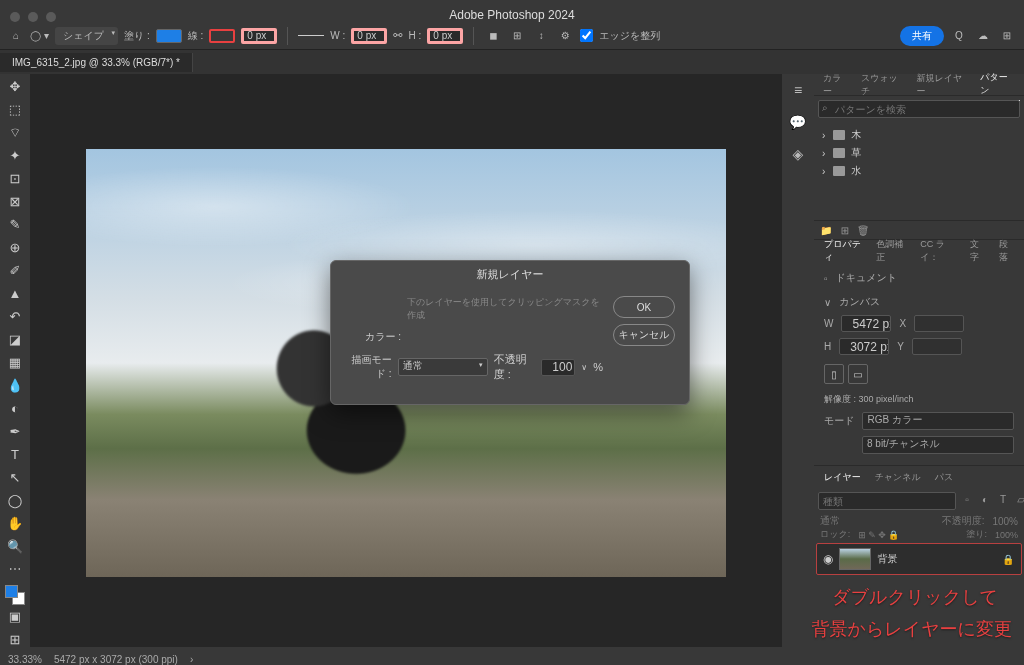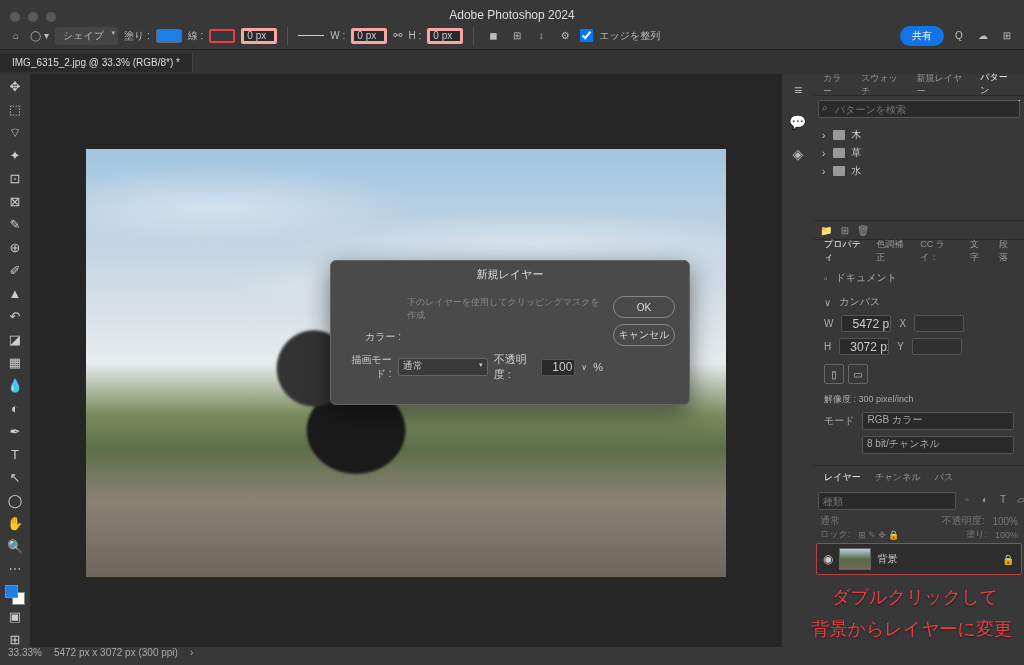--- a/index.html
+++ b/index.html
@@ -51,21 +51,21 @@
 .prop-input{background:#2a2a2a;border:1px solid #555;width:50px;height:17px;border-radius:2px;padding-left:10px;color:#ccc;font-size:12px}
 .prop-input.dim{background:#303030;color:#666}
 .mode-dd{background:#2a2a2a;border:1px solid #555;height:18px;flex:1;border-radius:2px;padding-left:4px;font-size:10px}
 .icon-row{display:flex;gap:4px;margin:6px 0}
 .icon-row .sq{width:20px;height:20px;border:1px solid #666;border-radius:2px;display:flex;align-items:center;justify-content:center}
 .layer-panel{border-top:1px solid #2a2a2a;margin-top:auto}
 .layer-row{display:flex;align-items:center;height:32px;padding:0 6px;gap:6px;background:#2d2d2d;border:1px solid #b84040;border-radius:2px;margin:2px}
 .layer-thumb{width:32px;height:22px;background:linear-gradient(to bottom,#b8d0e0 0%,#5a6b48 50%,#706858 100%);border:1px solid #666}
 .lock-ic{margin-left:auto;color:#999}
 .eye-ic{color:#ccc;font-size:12px}
-.statusbar{position:absolute;bottom:0;left:0;right:0;height:18px;background:#383838;display:flex;align-items:flex-start;padding:0 8px;font-size:10px;color:#aaa;gap:12px}
+.statusbar{position:absolute;bottom:0;left:0;right:0;height:18px;background:#383838;display:flex;align-items:flex-end;padding:0 8px;font-size:10px;color:#aaa;gap:12px}
 .dialog{position:absolute;left:330px;top:260px;width:360px;background:#4a4a4a;border:1px solid #666;border-radius:6px;box-shadow:0 8px 24px rgba(0,0,0,.5)}
 .dialog-title{text-align:center;padding:6px;font-size:11px;color:#ddd}
 .dialog-body{padding:8px 14px 14px;display:flex;gap:10px}
 .dialog-fields{flex:1}
 .dlg-row{display:flex;align-items:center;gap:6px;margin-bottom:8px}
 .dlg-label{width:56px;text-align:right;font-size:10px;color:#ccc}
 .dlg-input{flex:1;background:#1a4d8f;border:1px solid #3a7dd9;height:18px;padding-left:4px;color:#fff;font-size:10px;border-radius:2px}
 .dlg-check-row{font-size:9px;color:#888;padding-left:62px;margin-bottom:8px}
 .dlg-select{flex:1;background:#3a3a3a;border:1px solid #666;height:18px;border-radius:2px;padding-left:4px;font-size:10px;position:relative}
 .dlg-select::after{content:"▾";position:absolute;right:4px;top:2px;font-size:7px}
@@ -112,21 +112,21 @@
   <span class="iconbtn">⚙</span>
   <input type="checkbox" checked="" style="">
   <span>エッジを整列</span>
   <button class="share-btn">共有</button>
   <span class="iconbtn">Q</span>
   <span class="iconbtn">☁</span>
   <span class="iconbtn">⊞</span>
 </div>
 
 <div class="tabbar">
-  <div class="doc-tab">IMG_6315_2.jpg @ 33.3% (RGB/8*) *</div>
+  <div class="doc-tab">IMG_6315_2.jpg @ 33.3% (RGB/7*) *</div>
 </div>
 
 <div class="workspace">
   <div class="toolbar">
     <div class="tool">✥</div>
     <div class="tool">⬚</div>
     <div class="tool">⌔</div>
     <div class="tool">✦</div>
     <div class="tool">⊡</div>
     <div class="tool">⊠</div>

